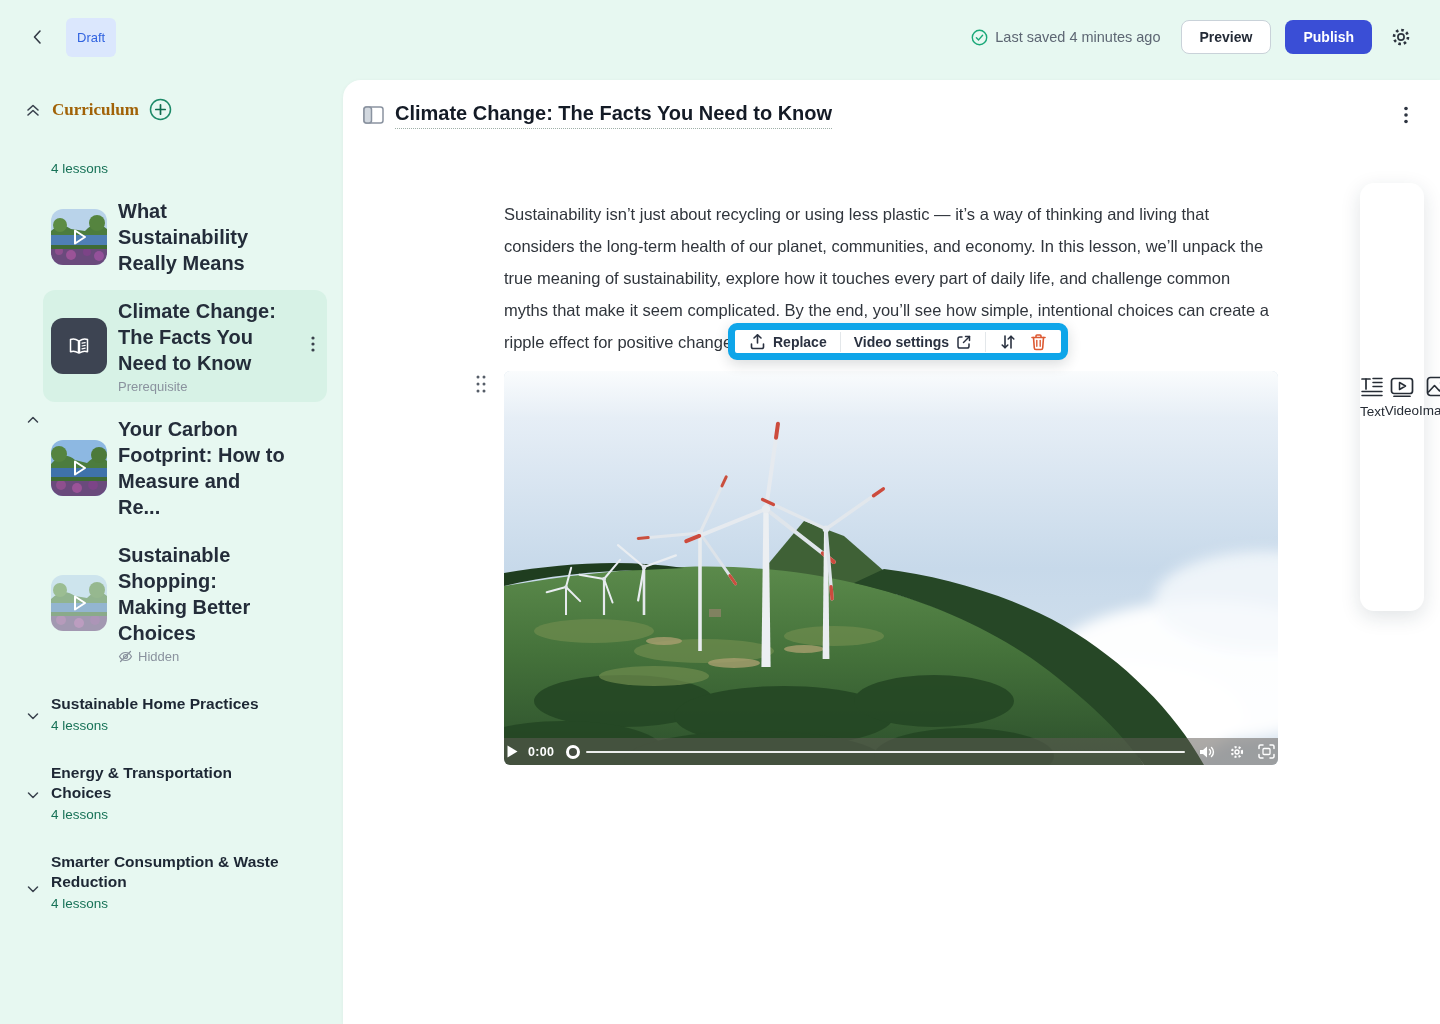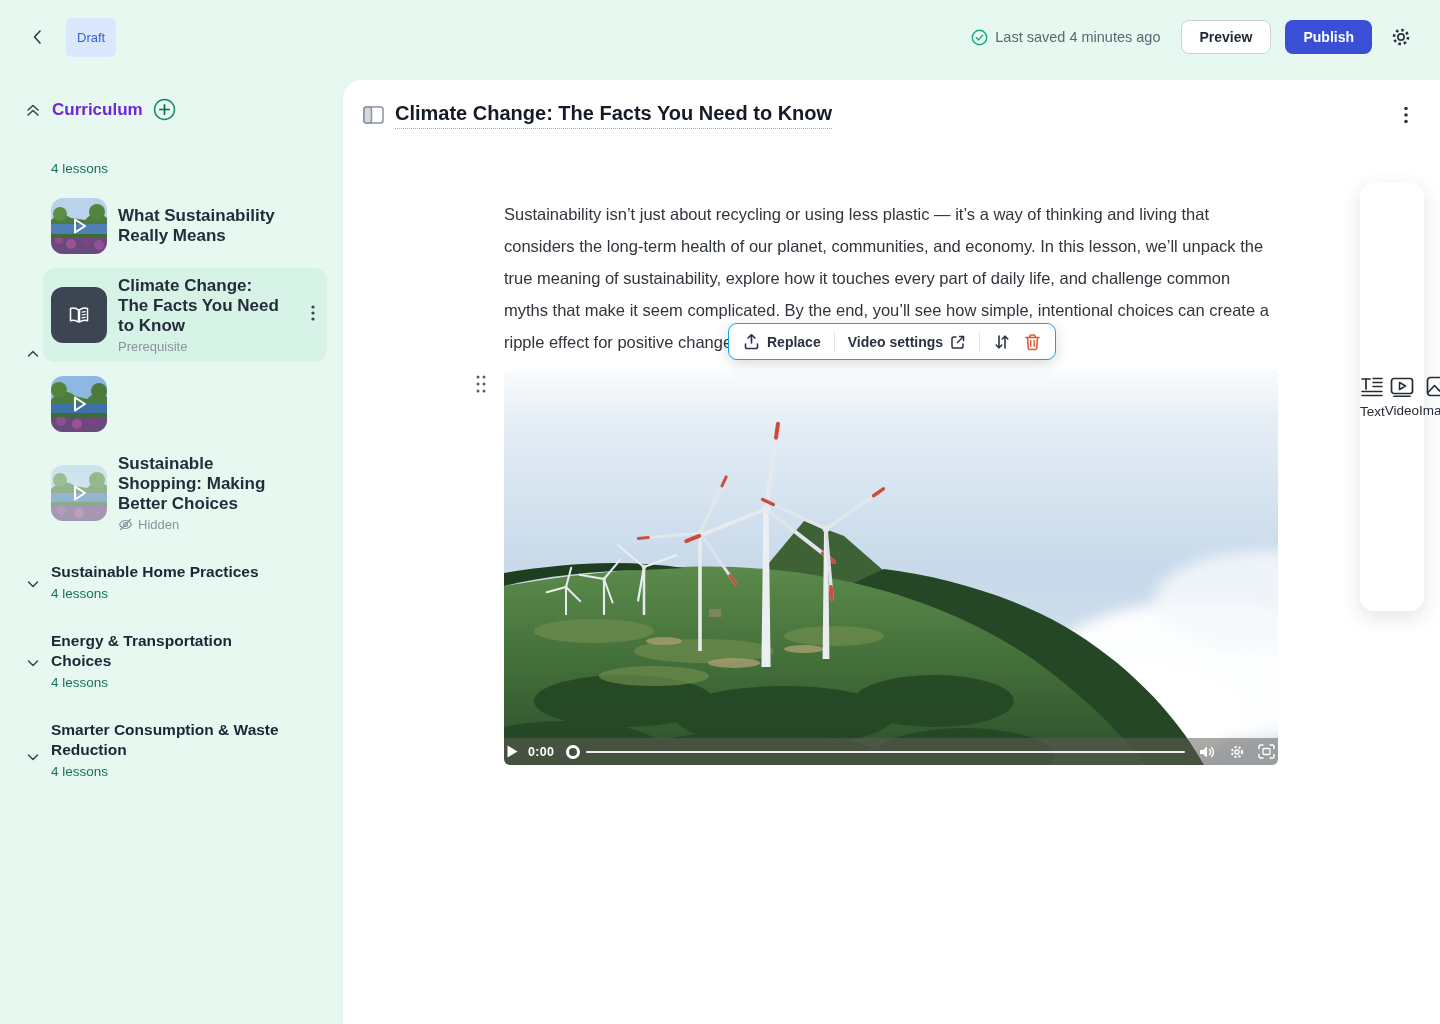--- a/index.html
+++ b/index.html
@@ -15,46 +15,46 @@
   .topbar-right { margin-left:auto; display:flex; align-items:center; gap:14px; }
   .saved-wrap { display:flex; align-items:center; gap:7px; color:#5d6673; font-size:14.5px; margin-right:6px; }
   .btn { height:34px; border-radius:8px; font-size:14px; font-weight:600; display:flex; align-items:center; padding:12px 18px; cursor:pointer; }
   .btn-preview { background:#ffffff; color:#232a36; border:1px solid #c9d2d9; }
   .btn-publish { background:#3a4ed6; color:#ffffff; border:none; }
   .gear-btn { width:30px; height:30px; display:flex; align-items:center; justify-content:center; cursor:pointer; }
 
   
   .sidebar { position:absolute; top:74px; left:0; width:343px; bottom:0; padding:24px 16px 0 24px; }
   .curriculum-row { display:flex; align-items:center; gap:10px; margin-bottom:36px; }
-  .curriculum-title { font-size:17px; font-weight:700; color:#6d28d9; }
+  .curriculum-title { font-size:17px; font-weight:700; color:#a16207;font-family:Liberation Serif, serif; }
   .icon-btn { display:flex; align-items:center; justify-content:center; cursor:pointer; background:none; border:none; }
   .section { display:flex; gap:9px; margin-bottom:30px; }
   .section-chevron { width:18px; padding-top:4px; flex:none; }
   .section-title { font-size:15.5px; font-weight:600; color:#1d2734; line-height:20px; max-width:230px; }
   .section-count { font-size:13.5px; color:#177257; margin-top:4px; font-weight:500; }
   .lessons { margin:14px 0 2px 0; }
   .lesson { display:flex; align-items:center; gap:11px; padding:8px; margin-left:-8px; margin-bottom:6px; border-radius:12px; cursor:pointer; }
   .lesson.selected { background:#d7f2e6; }
   .thumb { position:relative; width:56px; height:56px; border-radius:12px; overflow:hidden; flex:none; }
   .thumb.dim svg.photo { opacity:.55; }
   .thumb .play-ov { position:absolute; inset:0; display:flex; align-items:center; justify-content:center; }
   .tile-dark { width:56px; height:56px; border-radius:12px; background:#3d4452; display:flex; align-items:center; justify-content:center; flex:none; }
-  .l-title { font-size:17px; font-weight:600; color:#242d3a; line-height:20px; max-width:168px; }
+  .l-title { font-size:20px; font-weight:600; color:#242d3a; line-height:26px; max-width:168px; }
   .l-sub { font-size:13px; color:#8a929e; margin-top:3px; display:flex; align-items:center; gap:5px; }
   .lesson-kebab { margin-left:auto; padding:4px; cursor:pointer; }
 
   
   .main-card { position:absolute; left:343px; top:80px; right:0; bottom:0; background:#ffffff; border-top-left-radius:18px; box-shadow:0 1px 4px rgba(15,40,30,.05); }
   .main-head { position:absolute; left:20px; top:22px; right:26px; display:flex; align-items:flex-start; }
   .lesson-heading { font-size:20px; font-weight:700; color:#141b26; margin-left:11px; border-bottom:1.5px dotted #9fb0a8; padding-bottom:3px; cursor:text; }
   .main-kebab { margin-left:auto; padding:4px 6px; cursor:pointer; }
   .paragraph { position:absolute; left:161px; top:118px; width:774px; font-size:16.5px; line-height:32px; color:#30353c; }
 
   
-  .float-toolbar { position:absolute; left:385px; top:243px; height:37px; display:flex; align-items:center; gap:13px; background:#ffffff; border:1px solid #0ea5e9; border-radius:9px; padding:0 14px; box-shadow:0 4px 14px rgba(20,30,40,.16); z-index:5; }
+  .float-toolbar { position:absolute; left:385px; top:243px; height:37px; display:flex; align-items:center; gap:13px; background:#ffffff; border:7px solid #0ea5e9; border-radius:9px; padding:0 14px; box-shadow:0 4px 14px rgba(20,30,40,.16); z-index:5; }
   .ft-item { display:flex; align-items:center; gap:7px; font-size:14px; font-weight:600; color:#2a3140; cursor:pointer; }
   .ft-div { width:1px; height:20px; background:#e3e7ea; }
   .ft-icon-btn { display:flex; align-items:center; cursor:pointer; }
 
   .drag-handle { position:absolute; left:132px; top:294px; cursor:grab; }
 
   
   .video-block { position:absolute; left:161px; top:291px; width:774px; height:394px; border-radius:6px; overflow:hidden; background:#cddcea; }
   .video-controls { position:absolute; left:0; right:0; bottom:0; height:27px; background:rgba(97,92,86,.52); display:flex; align-items:center; padding:0 3px; gap:10px; }
   .vc-time { color:#ffffff; font-size:12.5px; font-weight:600; letter-spacing:.3px; }
@@ -191,20 +191,23 @@
                   <circle cx="26" cy="48" r="5" fill="#9a5397"></circle>
                   <circle cx="42" cy="45" r="5" fill="#7c4487"></circle>
                   <rect y="37" width="56" height="4" fill="#3f6b35"></rect>
                 </svg>
               <div class="play-ov">
                   <svg width="24" height="24" viewBox="0 0 24 24">
                     <path d="M8 5.5 L18 12 L8 18.5 Z" fill="none" stroke="#ffffff" stroke-width="2" stroke-linejoin="round"></path>
                   </svg>
                 </div>
             </div>
+            <div class="l-info">
+                <div class="l-title">Your Carbon Footprint: How to Measure and Re...</div>
+              </div>
           </div>
 
           <div class="lesson">
             <div class="thumb dim">
               <svg class="photo" width="56" height="56" viewBox="0 0 56 56">
                   <rect width="56" height="56" fill="#b9d3ea"></rect>
                   <rect y="24" width="56" height="14" fill="#4f7fb5"></rect>
                   <path d="M0 24 Q12 12 24 21 L36 23 Q46 12 56 21 V28 H0 Z" fill="#4c7c3e"></path>
                   <circle cx="9" cy="15" r="7" fill="#5d8c44"></circle>
                   <circle cx="46" cy="15" r="8" fill="#55843f"></circle>

